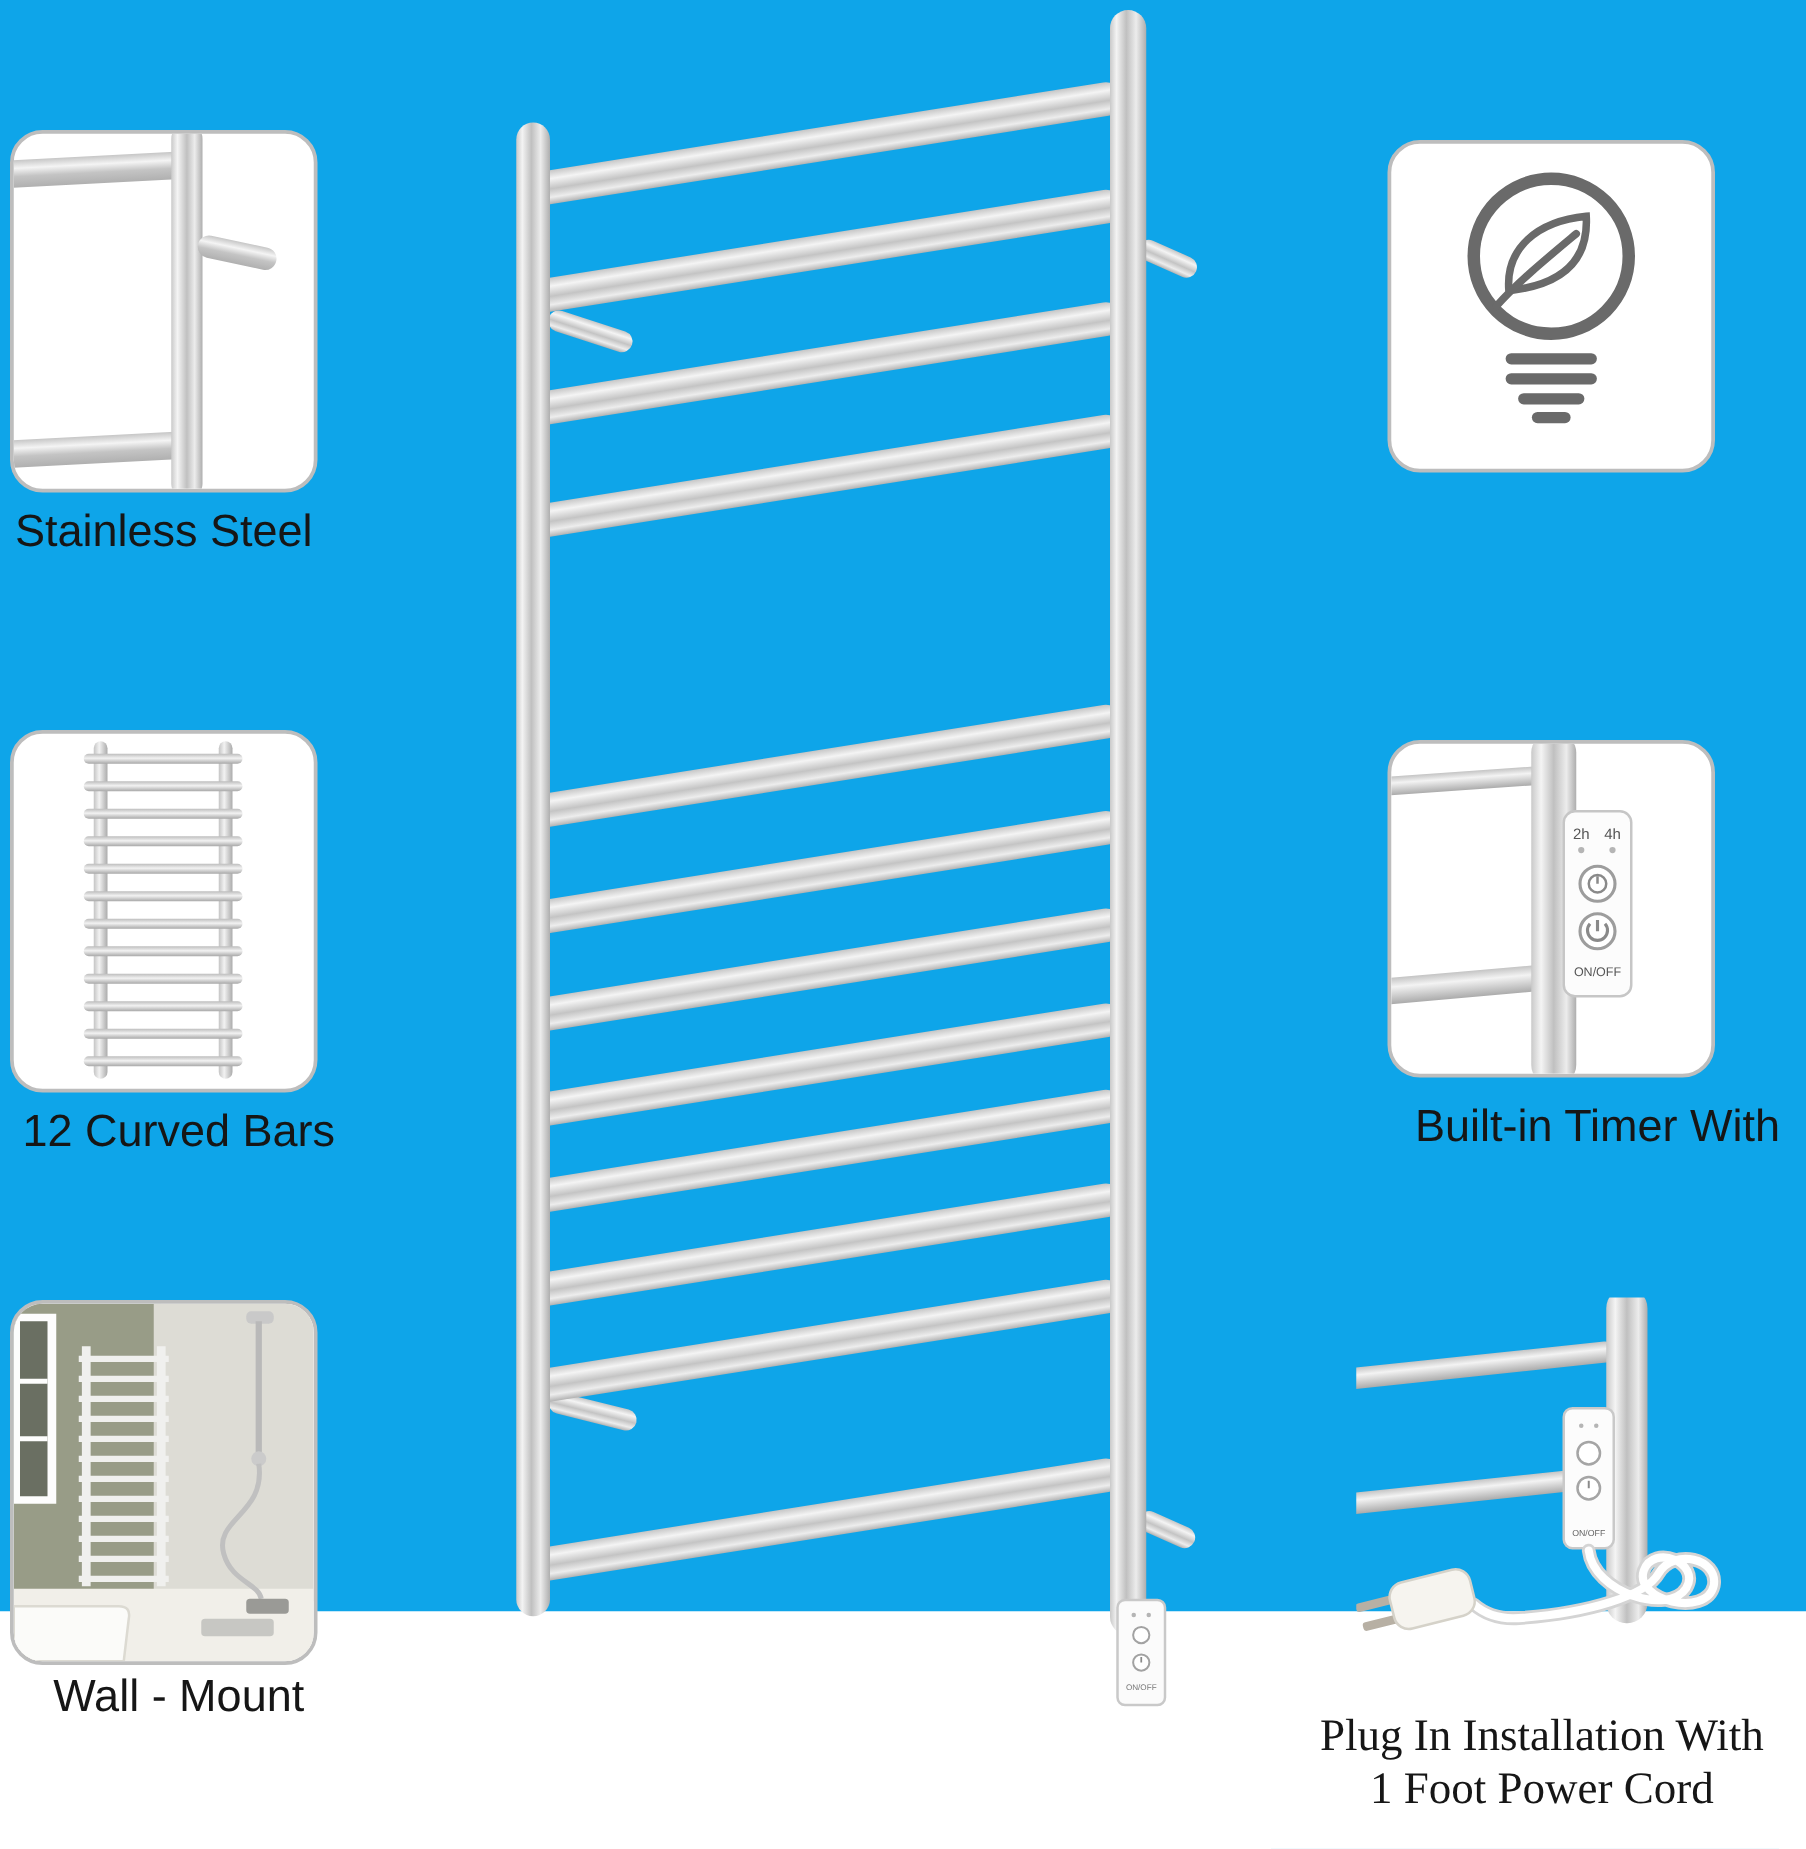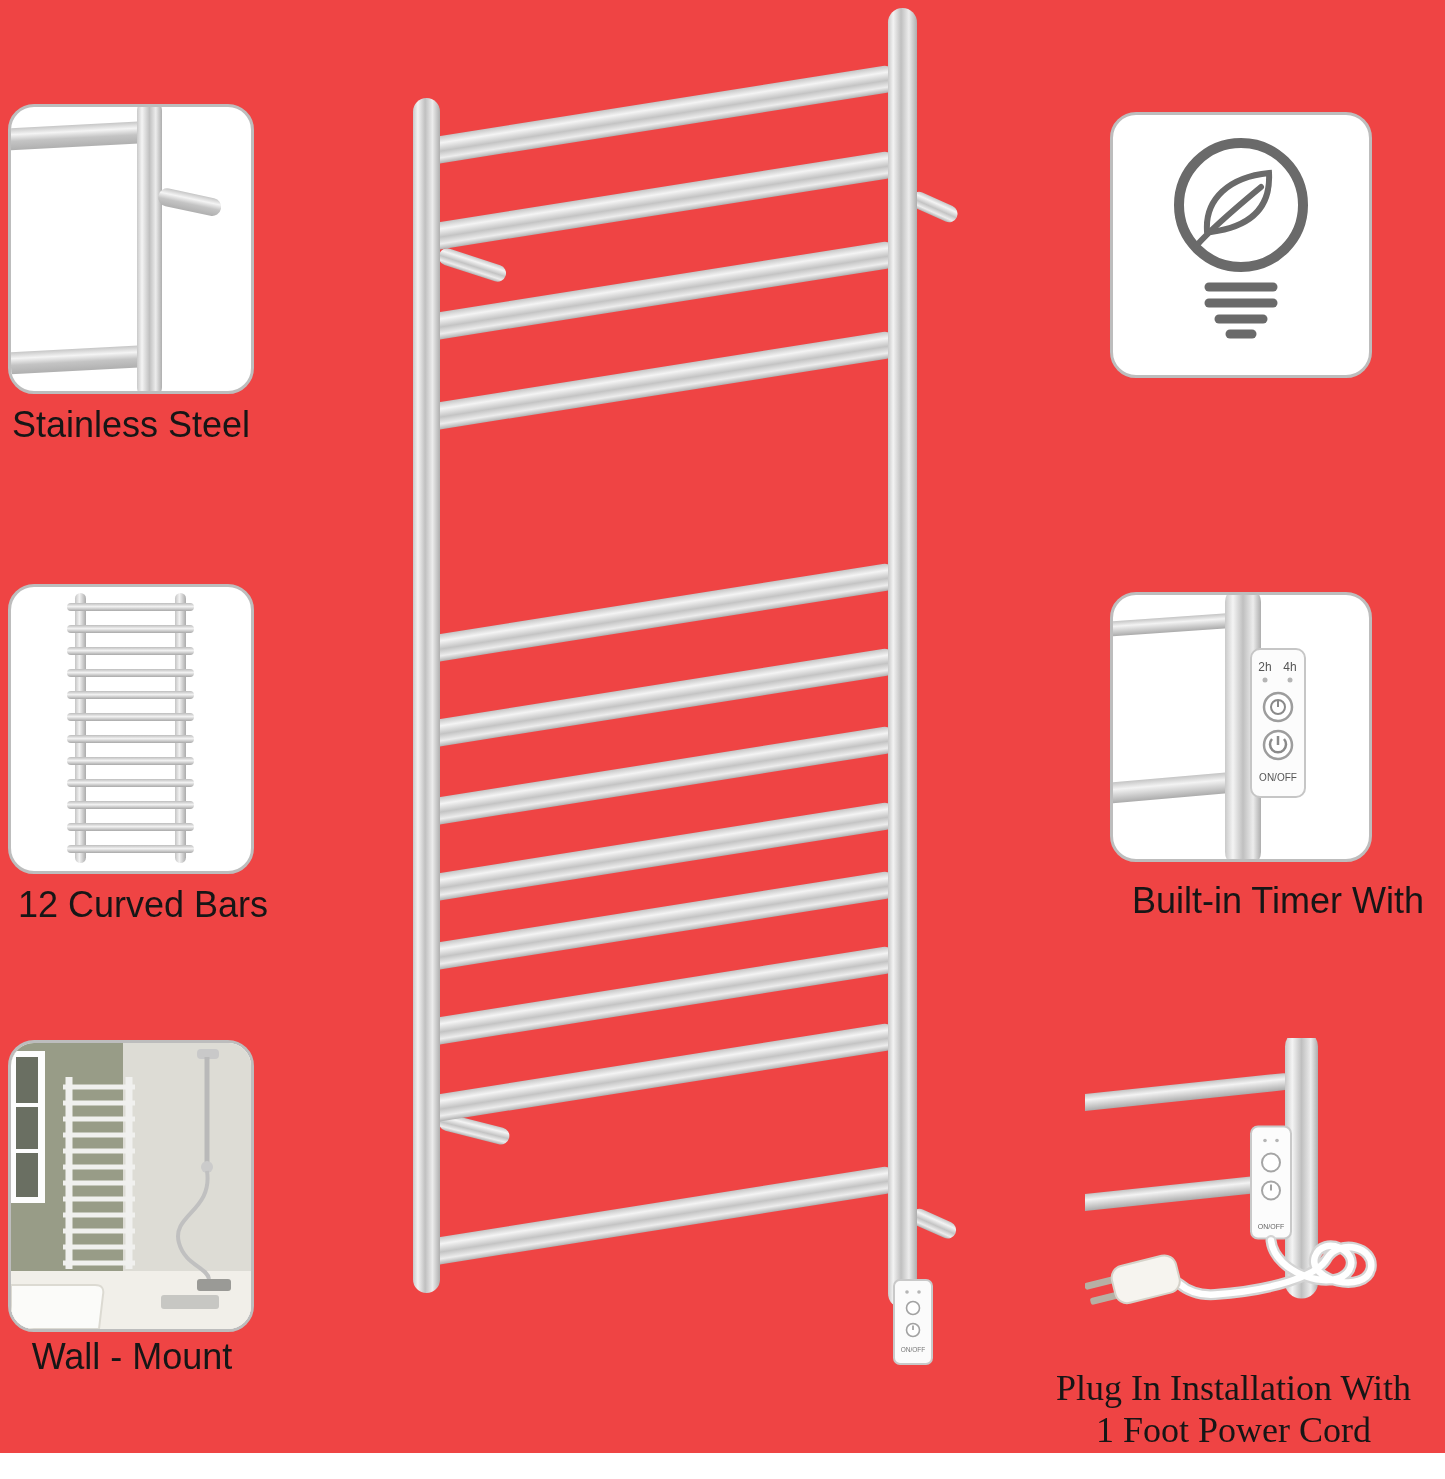--- a/index.html
+++ b/index.html
@@ -2,21 +2,21 @@
 <html><head>
 <meta charset="utf-8">
 <style>
   * { margin: 0; padding: 0; box-sizing: border-box; }
   html, body { background: #ffffff; }
   body {
     width: 1445px; height: 1479px;
     font-family: "Liberation Sans", sans-serif;
     position: relative; overflow: hidden;
   }
-  .stage { position: absolute; left: 0; top: 0; width: 1445px; height: 1453px; background: #ef4444; }
+  .stage { position: absolute; left: 0; top: 0; width: 1445px; height: 1289px; background: #0ea5e9; }
   .feature-box {
     position: absolute; background: #fff;
     border: 3px solid #bdbdbd; border-radius: 26px;
     overflow: hidden;
   }
   .feature-box svg { display: block; width: 100%; height: 100%; }
   .caption {
     position: absolute; color: #161616;
     font-size: 36px; line-height: 1.16; text-align: center;
   }
@@ -213,21 +213,21 @@
         <rect x="186" y="6" width="22" height="10" rx="4" fill="#c9c9c9"></rect>
         <line x1="196" y1="14" x2="196" y2="120" stroke="#b9b9b9" stroke-width="5"></line>
         <circle cx="196" cy="124" r="6" fill="#cbcbcb"></circle>
         <path d="M196 128 C 202 168 160 172 168 200 C 174 222 196 224 198 236" stroke="#c0c0c0" stroke-width="4" fill="none"></path>
       </g>
       <path d="M0 242 L84 242 Q94 242 92 252 L88 286 L0 286 Z" fill="#fbfbf9" stroke="#dcdad2" stroke-width="2"></path>
       <rect x="150" y="252" width="58" height="14" rx="3" fill="#c7c7c3"></rect>
       <rect x="186" y="236" width="34" height="12" rx="3" fill="#9a9a96"></rect>
     </svg>
   </div>
-  <div class="caption" style="left:1px; top:1336px; width:262px;">Wall - Mount</div>
+  <div class="caption" style="left:12px; top:1336px; width:262px;">Wall - Mount</div>
 
   <div class="feature-box" style="left:1110px; top:112px; width:262px; height:266px;">
     <svg viewBox="0 0 256 260">
       <g fill="none" stroke="#6a6a6a" stroke-linecap="round">
         <circle cx="128" cy="90" r="62" stroke-width="10"></circle>
         <path d="M94 116 C 92 84 116 62 156 58 C 158 94 136 112 98 117 Z" stroke-width="6"></path>
         <path d="M84 130 C 102 110 124 92 148 72" stroke-width="6"></path>
         <g stroke-width="9">
           <line x1="96" y1="172" x2="160" y2="172"></line>
           <line x1="96" y1="188" x2="160" y2="188"></line>

